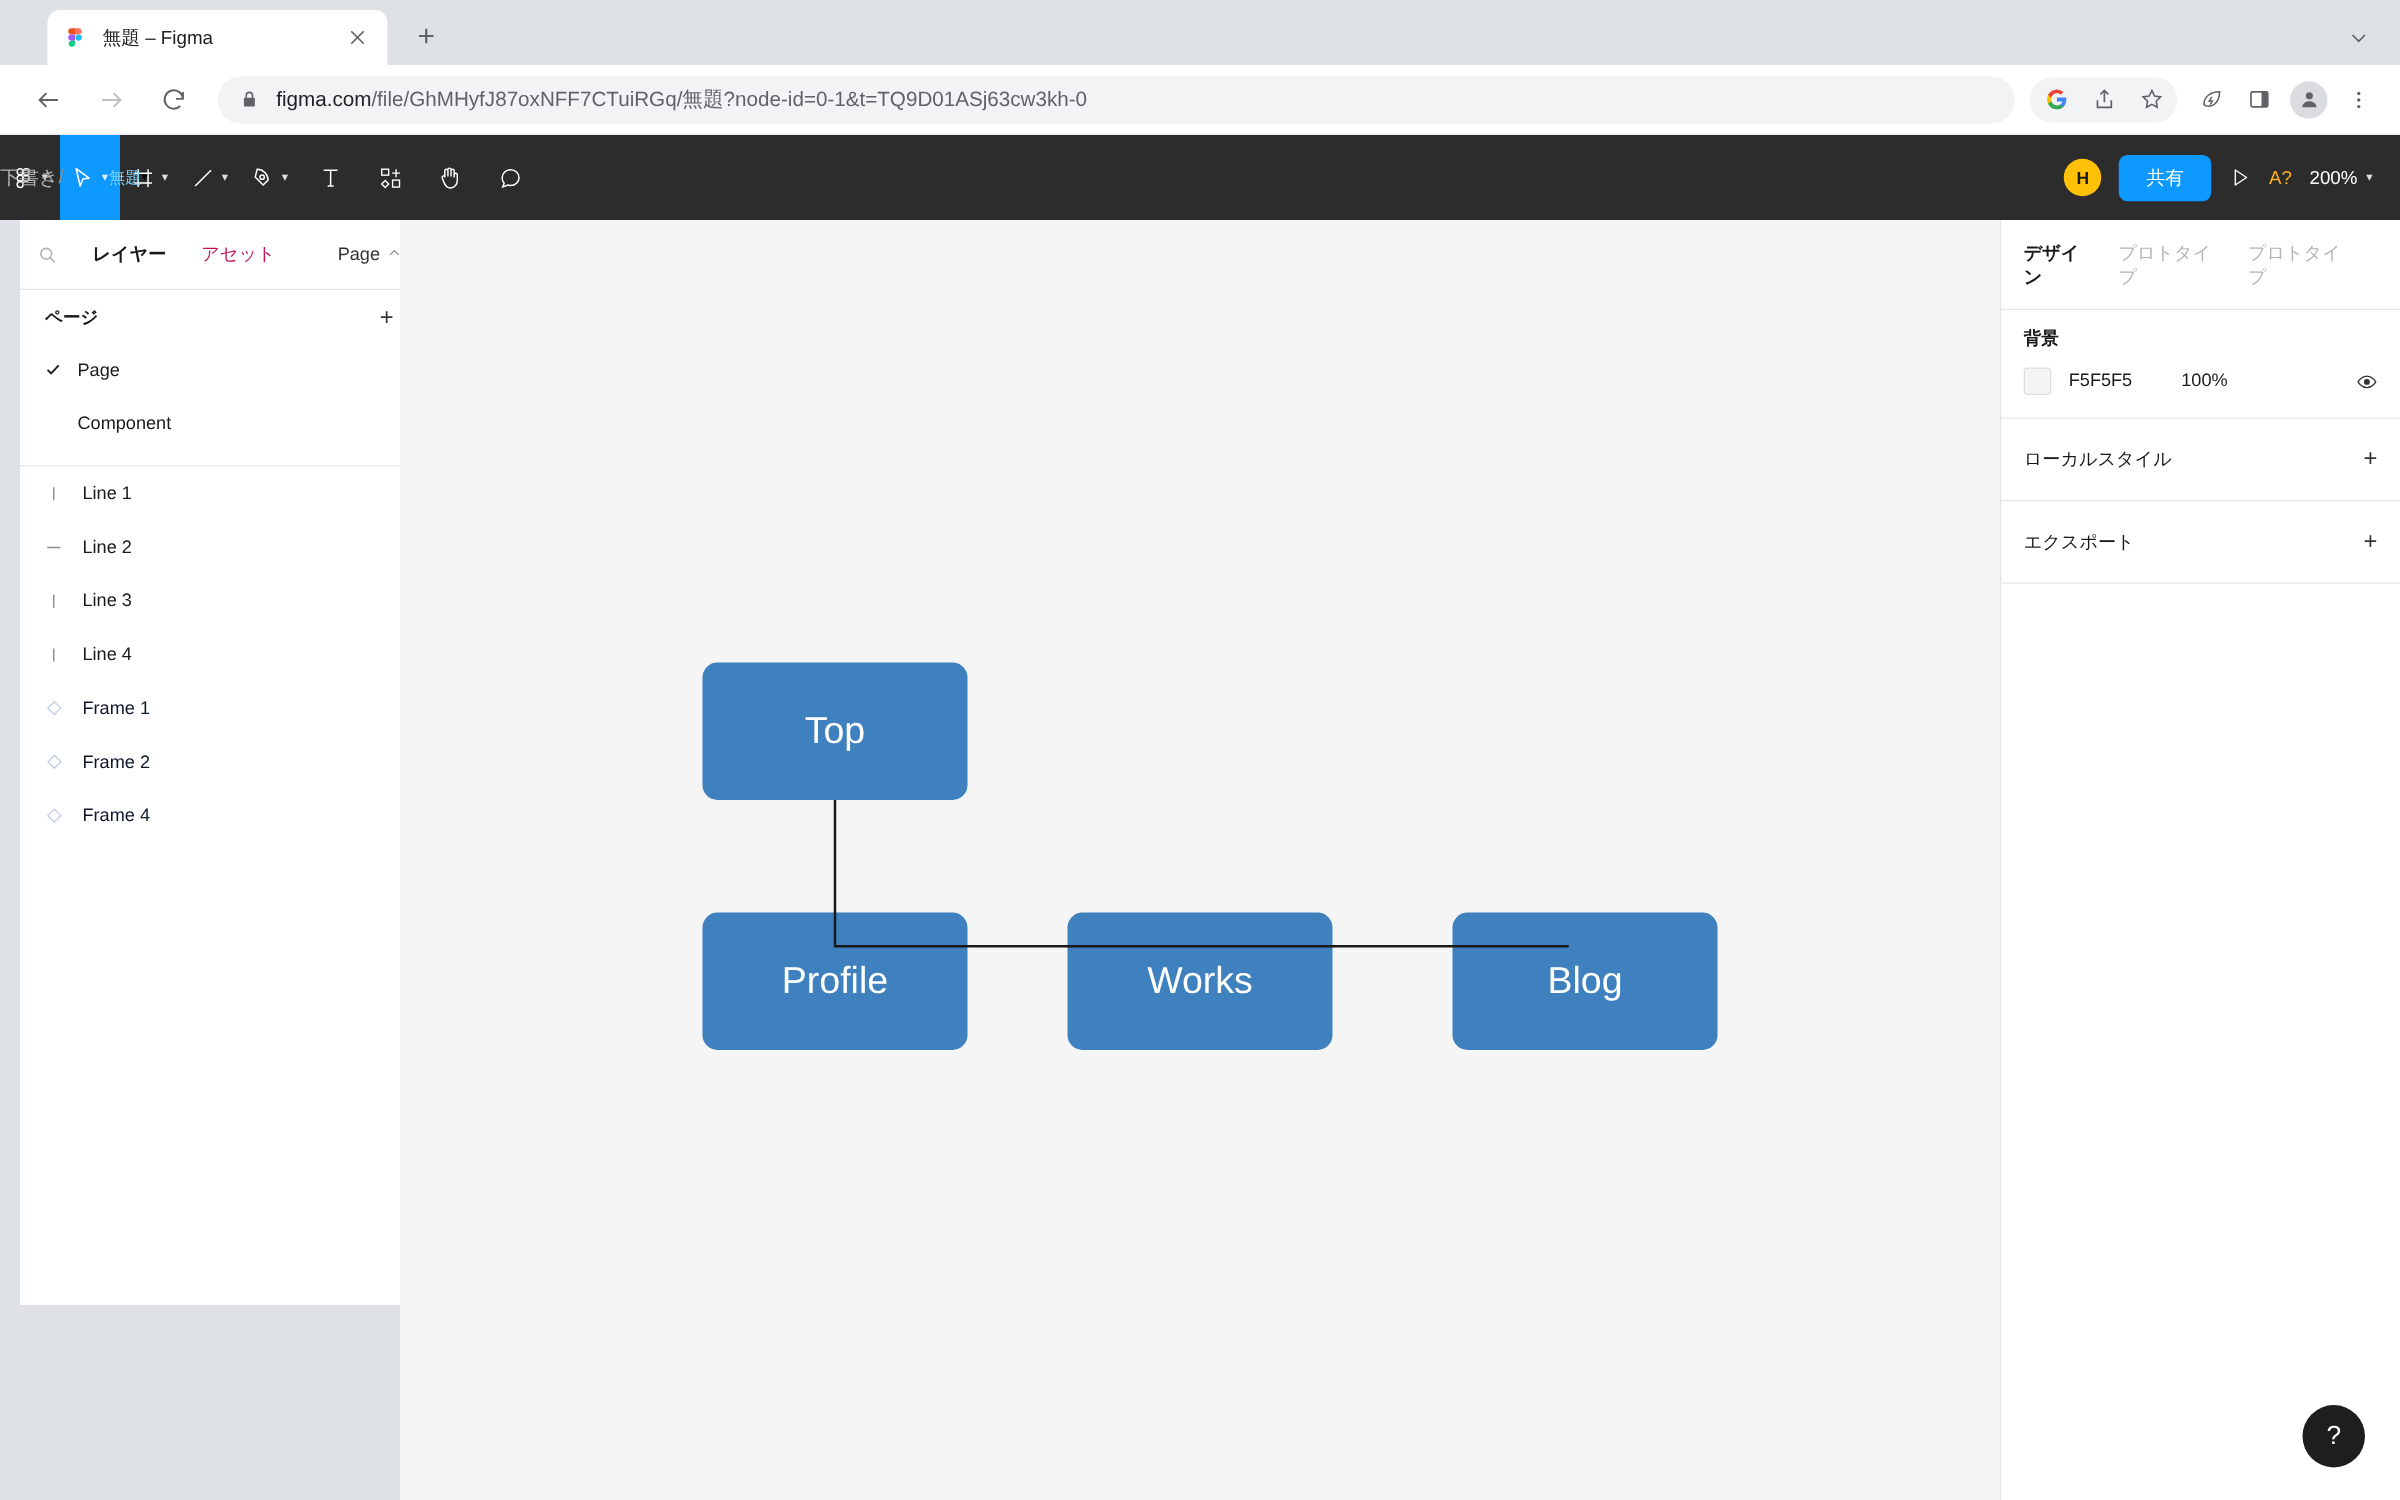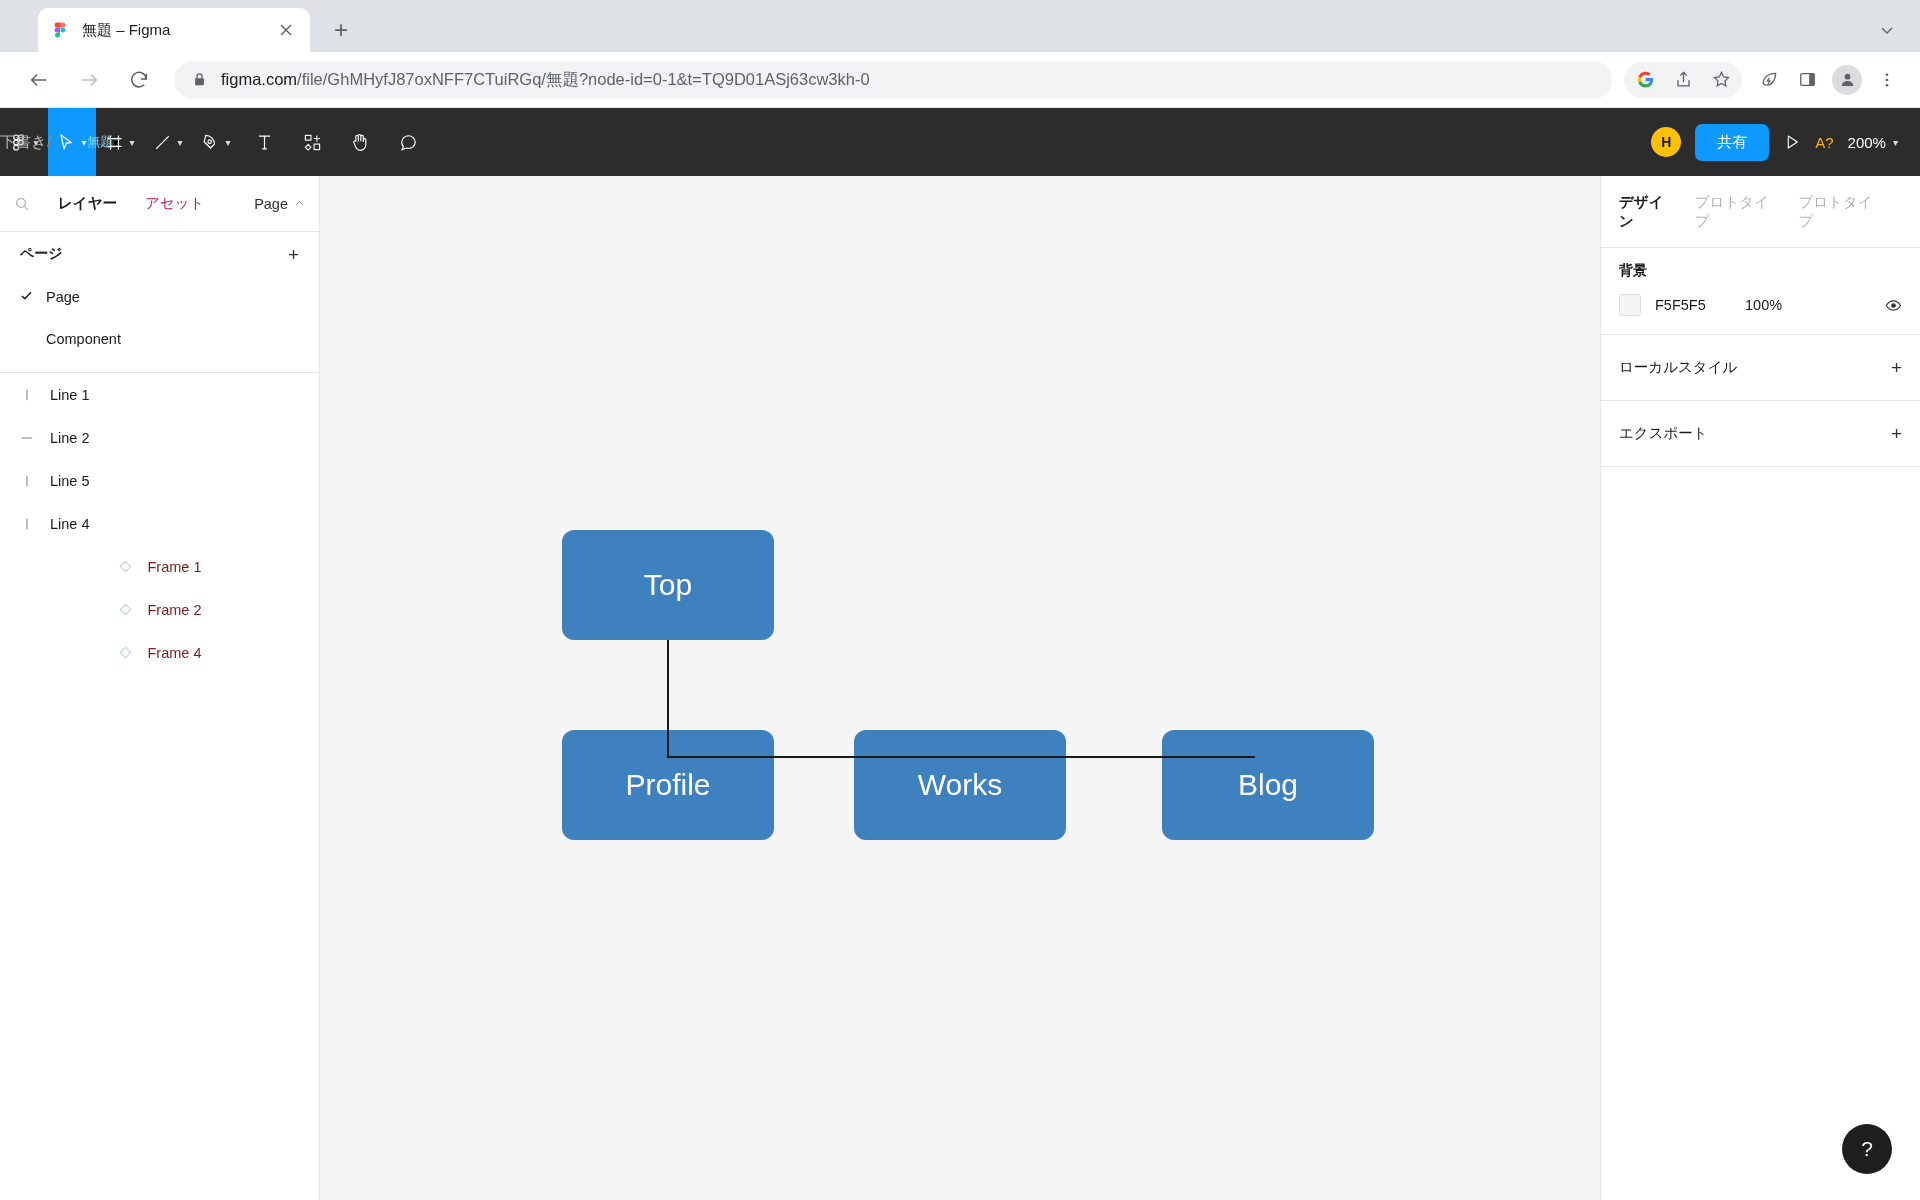--- a/index.html
+++ b/index.html
@@ -112,21 +112,21 @@
     border-radius: 7px; padding: 9px 22px; border: none;
   }
   .fg-present { color: #fff; display: flex; align-items: center; }
   .fg-alert { color: #ffb020; font-size: 15px; font-weight: 500; }
   .fg-zoom {
     color: #fff; font-size: 15px; display: flex; align-items: center; gap: 7px;
   }
 
   
   .left-panel {
-    position: absolute; top: 176px; left: 0; width: 320px; height: 1024px;
+    position: absolute; top: 176px; left: 16px; width: 320px; height: 868px;
     background: #fff; border-right: 1px solid #e5e5e5;
   }
   .lp-tabs {
     height: 56px; display: flex; align-items: center;
     padding: 0 14px; gap: 0; border-bottom: 1px solid #e5e5e5;
   }
   .lp-search { width: 30px; display: flex; align-items: center; color: #b3b3b3; }
   .lp-tab { font-size: 14.5px; color: #be185d; padding: 0 14px; }
   .lp-tab.active { color: #1a1a1a; font-weight: 700; }
   .lp-page-sel {
@@ -141,21 +141,21 @@
   .lp-page-row {
     height: 42px; display: flex; align-items: center;
     padding: 0 20px; font-size: 14.5px; color: #1a1a1a;
   }
   .lp-check { width: 26px; color: #1a1a1a; font-size: 13px; }
   .lp-divider { height: 1px; background: #e5e5e5; margin: 12px 0 0; }
   .lp-layer {
     height: 43px; display: flex; align-items: center;
     padding: 0 20px; font-size: 14.5px; color: #1a1a1a;
   }
-  .lp-layer.frame { color: #7f1d1d; justify-content: center; }
+  .lp-layer.frame { color: #0f172a; }
   .lp-layer-icon {
     width: 30px; display: flex; align-items: center;
     justify-content: flex-start; color: #8c8c8c;
   }
   .lp-layer.frame .lp-layer-icon { color: #c2cfe8; }
 
   
   .canvas {
     position: absolute; top: 176px; left: 320px;
     width: 1280px; height: 1024px; background: #f5f5f5;
@@ -450,21 +450,21 @@
         </svg>
     </span>
     <span>Line 2</span>
   </div>
   <div class="lp-layer">
     <span class="lp-layer-icon">
       <svg width="14" height="14" viewBox="0 0 16 16" stroke="currentColor" stroke-width="1.3">
           <line x1="8" y1="2" x2="8" y2="14"></line>
         </svg>
     </span>
-    <span>Line 5</span>
+    <span>Line 3</span>
   </div>
   <div class="lp-layer">
     <span class="lp-layer-icon">
       <svg width="14" height="14" viewBox="0 0 16 16" stroke="currentColor" stroke-width="1.3">
           <line x1="8" y1="2" x2="8" y2="14"></line>
         </svg>
     </span>
     <span>Line 4</span>
   </div>
   <div class="lp-layer frame">

